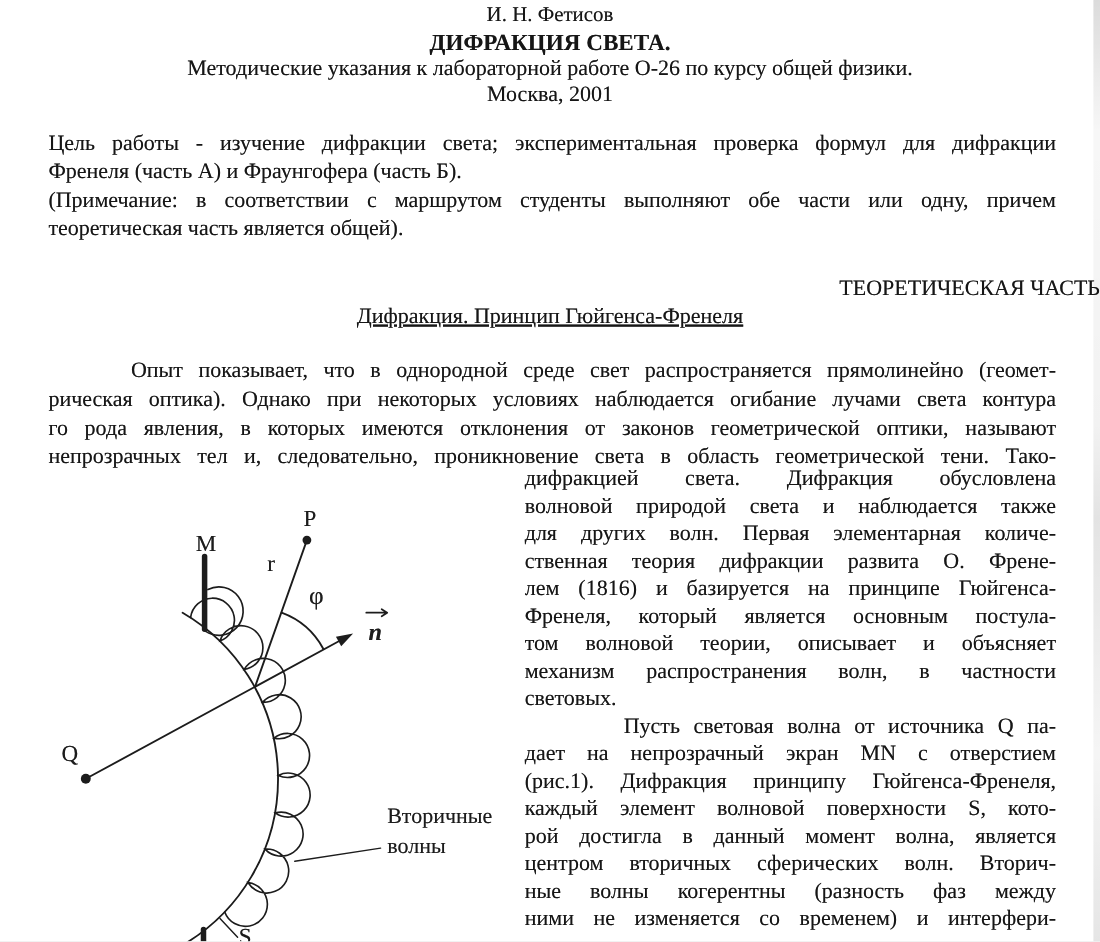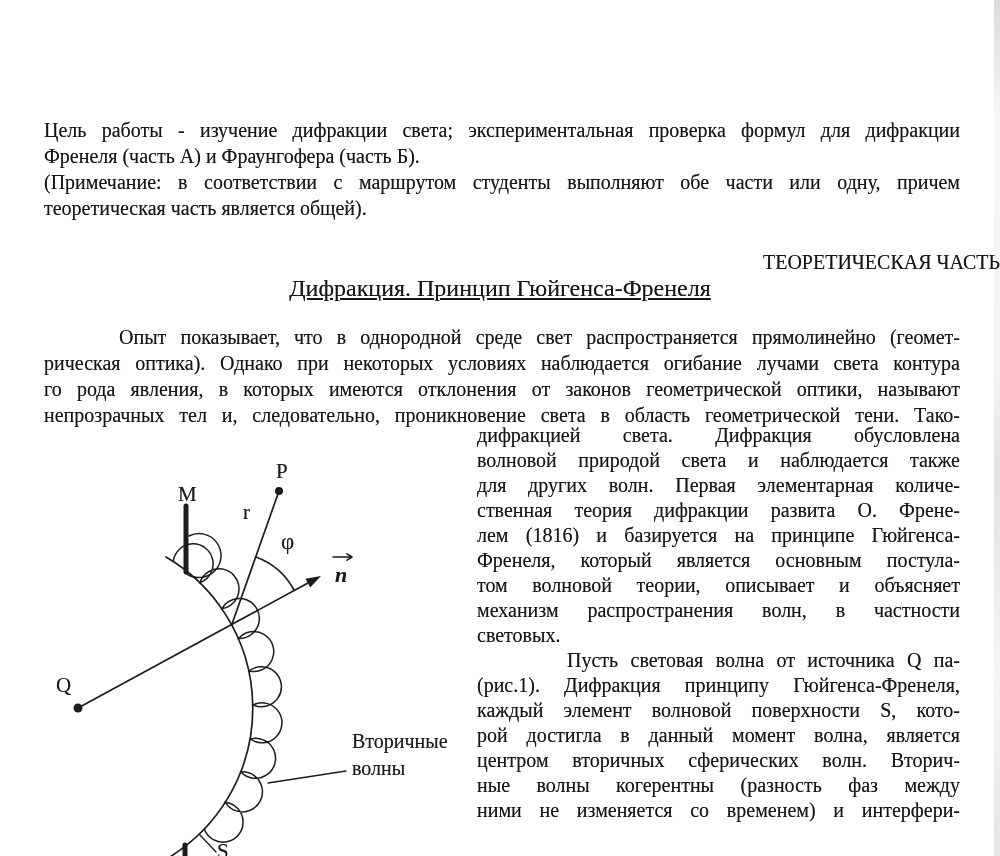--- a/index.html
+++ b/index.html
@@ -13,37 +13,43 @@
   .h-author{font-size:19px;}
   .h-title{font-weight:bold;font-size:21px;}
   
   .tblock{position:absolute;}
   .line{text-align:justify;text-align-last:justify;white-space:normal;}
   .line.nj{text-align-last:left;}
   .u{}
   .goal{top:117px;left:44px;width:916px;font-size:20px;line-height:26px;}
   .goal .line{height:26px;}
   .heading1{top:249px;left:0;width:1000px;text-align:right;font-size:20px;line-height:26px;}
-  .heading2{top:275px;left:0;width:1000px;text-align:center;font-size:24px;line-height:26px;text-decoration:underline;}
+  .heading2{top:275px;left:0;width:1000px;text-align:center;font-size:20px;line-height:26px;text-decoration:underline;}
   .para1{top:324px;left:44px;width:916px;font-size:20px;line-height:26px;}
   .para1 .line{height:26px;}
   .rightcol{top:423px;left:477px;width:483px;font-size:20px;line-height:25px;}
   .rightcol .line{height:25px;}
   
   svg.figure{position:absolute;top:430px;left:0;width:470px;height:426px;overflow:hidden;}
   svg.figure text{font-family:"Liberation Serif","DejaVu Serif",serif;fill:#1c1c1c;}
   
   .edge{position:absolute;right:0;top:0;width:6px;height:100%;pointer-events:none;
     background:linear-gradient(to bottom, rgba(0,0,0,.14), rgba(0,0,0,.03) 14%, rgba(0,0,0,.05) 45%, rgba(0,0,0,.11) 55%, rgba(0,0,0,.04) 80%, rgba(0,0,0,.10));}
 </style>
 </head>
 <body>
 
 <div class="page">
 
+  <div class="header">
+    <div class="h-author">И. Н. Фетисов</div>
+    <div class="h-title">ДИФРАКЦИЯ СВЕТА.</div>
+    <div class="h-sub">Методические указания к лабораторной работе О-26 по курсу общей физики.</div>
+    <div class="h-city">Москва, 2001</div>
+  </div>
 
   <div class="tblock goal">
       <div class="line"><span class="u">Цель работы</span><span> - изучение дифракции света; экспериментальная проверка формул для дифракции</span></div>
       <div class="line nj"><span>Френеля (часть А) и Фраунгофера (часть Б).</span></div>
       <div class="line"><span>(Примечание: в соответствии с маршрутом студенты выполняют обе части или одну, причем</span></div>
       <div class="line nj"><span>теоретическая часть является общей).</span></div>
     </div>
 
   <div class="tblock heading1">ТЕОРЕТИЧЕСКАЯ ЧАСТЬ</div>
   <div class="tblock heading2">Дифракция. Принцип Гюйгенса-Френеля</div>
@@ -100,20 +106,21 @@
       <div class="line"><span class="u">дифракцией</span><span> света. Дифракция обусловлена</span></div>
       <div class="line"><span>волновой природой света и наблюдается также</span></div>
       <div class="line"><span>для других волн. Первая элементарная количе-</span></div>
       <div class="line"><span>ственная теория дифракции развита О. Френе-</span></div>
       <div class="line"><span>лем (1816) и базируется на принципе Гюйгенса-</span></div>
       <div class="line"><span>Френеля, который является основным постула-</span></div>
       <div class="line"><span>том волновой теории, описывает и объясняет</span></div>
       <div class="line"><span>механизм распространения волн, в частности</span></div>
       <div class="line nj"><span>световых.</span></div>
       <div class="line" style="text-indent: 90px;"><span>Пусть световая волна от источника Q па-</span></div>
+      <div class="line"><span>дает на непрозрачный экран MN с отверстием</span></div>
       <div class="line"><span>(рис.1). Дифракция принципу Гюйгенса-Френеля,</span></div>
       <div class="line"><span>каждый элемент волновой поверхности S, кото-</span></div>
       <div class="line"><span>рой достигла в данный момент волна, является</span></div>
       <div class="line"><span>центром вторичных сферических волн. Вторич-</span></div>
       <div class="line"><span>ные волны когерентны (разность фаз между</span></div>
       <div class="line"><span>ними не изменяется со временем) и интерфери-</span></div>
     </div>
 
   <div class="edge"></div>
 </div>

